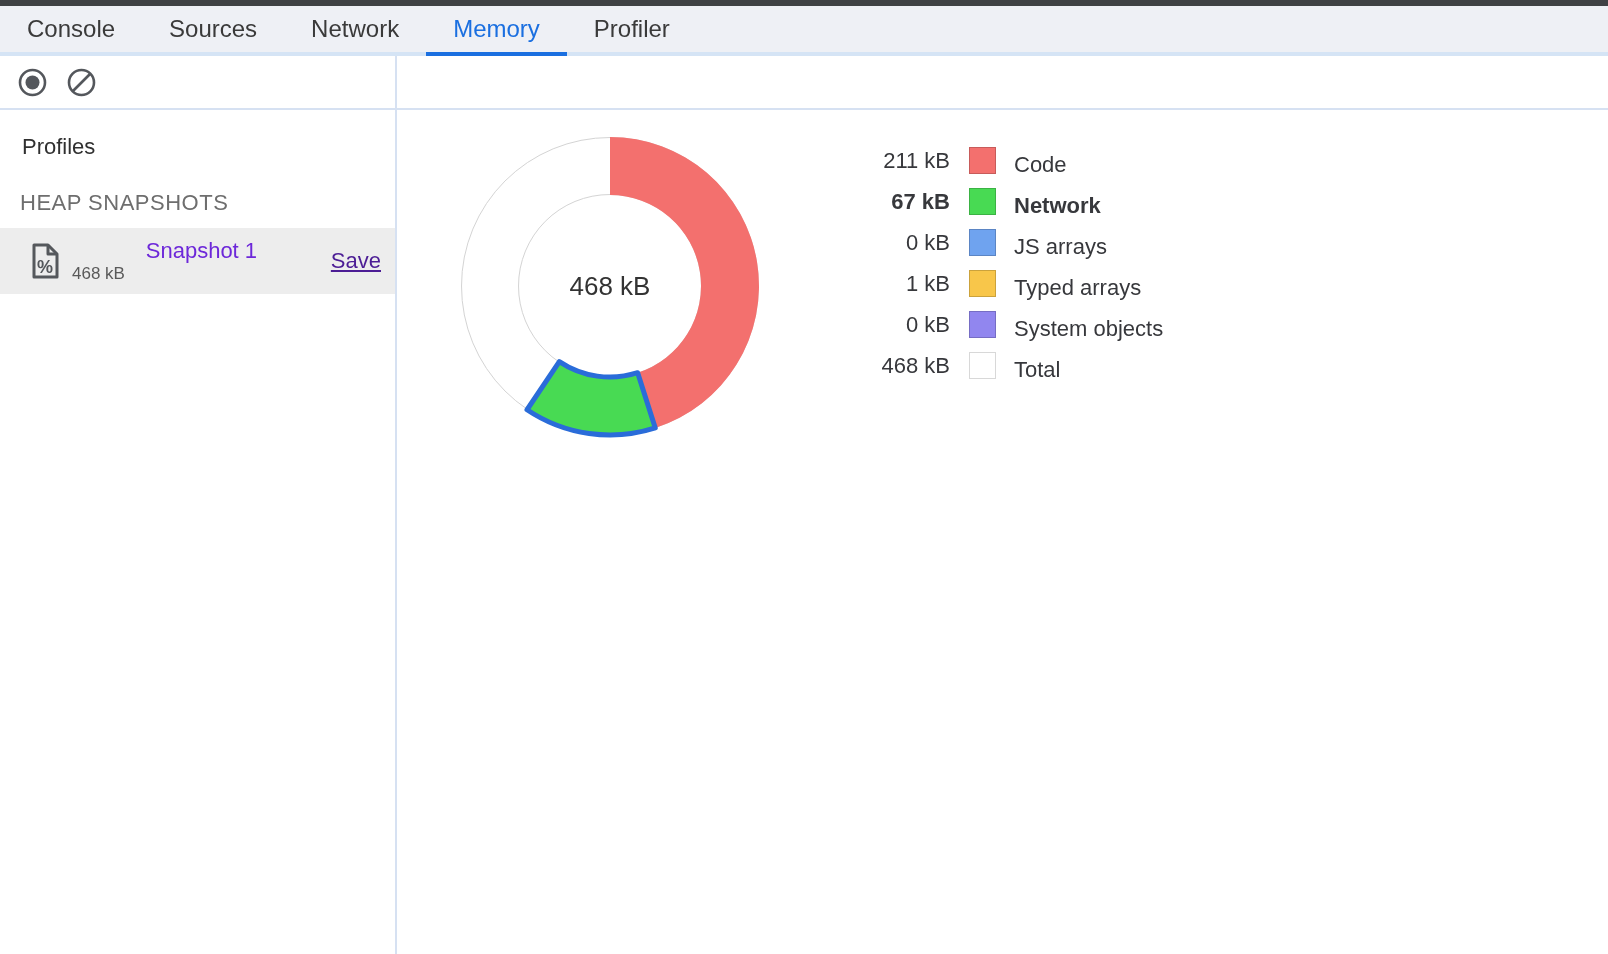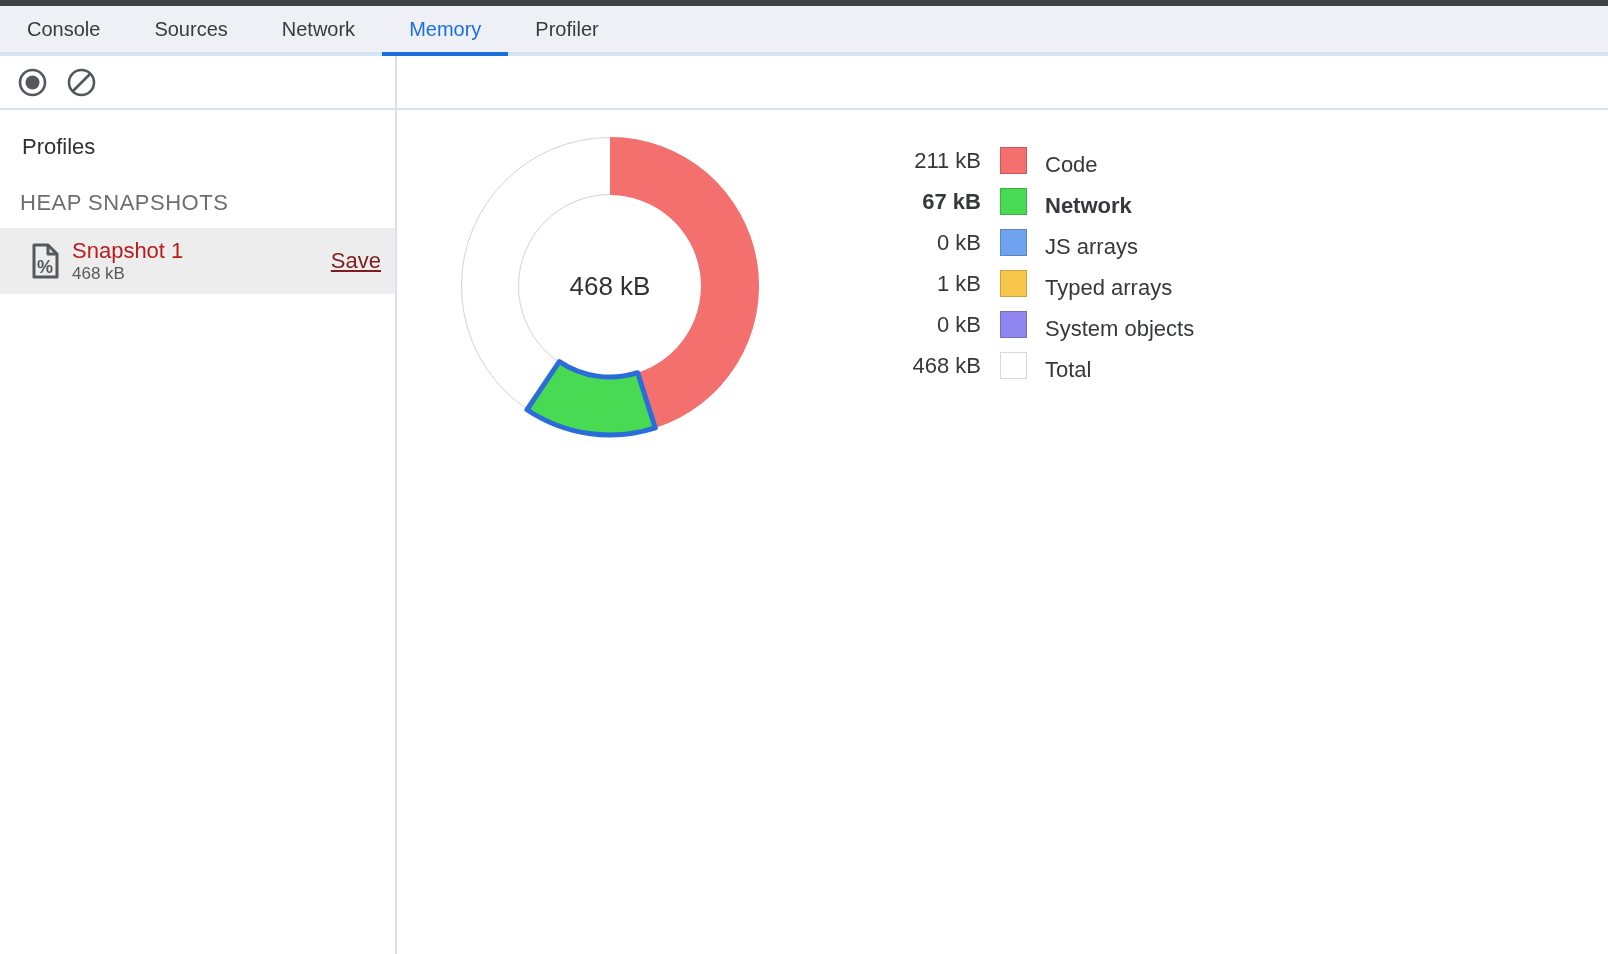--- a/index.html
+++ b/index.html
@@ -11,21 +11,21 @@
   .top-strip { height: 6px; background: #3f4144; }
 
   
   .tabbar {
     display: flex; align-items: stretch;
     background: #eef0f5; height: 50px;
     border-bottom: 4px solid #d5e4f5;
   }
   .tab {
     position: relative; display: flex; align-items: center;
-    padding: 0 27px; font-size: 20px; color: #3a3a3a;
+    padding: 0 27px; font-size: 24px; color: #3a3a3a;
     cursor: default; white-space: nowrap; height: 46px;
   }
   .tab.active { color: #1a6fe0; }
   .tab.active::after {
     content: ""; position: absolute; left: 0; right: 0; bottom: -4px;
     height: 4px; background: #1a6fe0;
   }
 
   
   .toolbar { display: flex; height: 54px; border-bottom: 2px solid #d6e1f2; background: #fff; }
@@ -42,35 +42,35 @@
   .content { display: flex; height: 892px; }
   .sidebar { width: 397px; border-right: 2px solid #d6e1f2; background: #fff; padding-top: 24px; }
   .profiles-heading { font-size: 22px; color: #303030; padding: 0 22px; margin-bottom: 30px; }
   .section-heading { font-size: 22px; color: #6e6e6e; padding: 0 20px; margin-bottom: 12px; letter-spacing: 0.5px; }
   .snapshot-row {
     display: flex; align-items: center; height: 66px;
     background: #ededed; padding-left: 30px; padding-right: 14px; cursor: pointer;
   }
   .snapshot-icon { flex: 0 0 auto; margin-right: 12px; display: flex; }
   .snapshot-meta { flex: 1; min-width: 0; }
-  .snapshot-title { font-size: 22px; color: #b91c1c; line-height: 1.15; }
+  .snapshot-title { font-size: 22px; color: #6d28d9; line-height: 1.15; text-align: center; }
   .snapshot-size { font-size: 17px; color: #5a5a5a; }
-  .save-link { font-size: 22px; color: #7f1d1d; text-decoration: underline; cursor: pointer; }
+  .save-link { font-size: 22px; color: #4c1d95; text-decoration: underline; cursor: pointer; }
 
   .main { position: relative; flex: 1; background: #fff; }
 
   
   .donut-wrap { position: absolute; left: 61px; top: 24px; width: 304px; height: 304px; }
   .donut-center {
     position: absolute; inset: 0; display: flex; align-items: center; justify-content: center;
     font-size: 26px; color: #333; pointer-events: none;
   }
 
   
-  .legend { position: absolute; left: 472px; top: 30px; }
+  .legend { position: absolute; left: 441px; top: 30px; }
   .legend-row { display: flex; align-items: center; height: 41px; font-size: 22px; color: #37383c; }
   .legend-row.selected .legend-value, .legend-row.selected .legend-label { font-weight: 700; }
   .legend-value { width: 112px; text-align: right; white-space: nowrap; }
   .legend-swatch { width: 27px; height: 27px; margin-left: 19px; border: 1px solid rgba(0,0,0,0.18); }
   .legend-swatch.total { border: 1px solid #d8d8d8; }
   .legend-label { margin-left: 18px; white-space: nowrap; margin-top: 8px; }
 </style>
 </head>
 <body>
 

